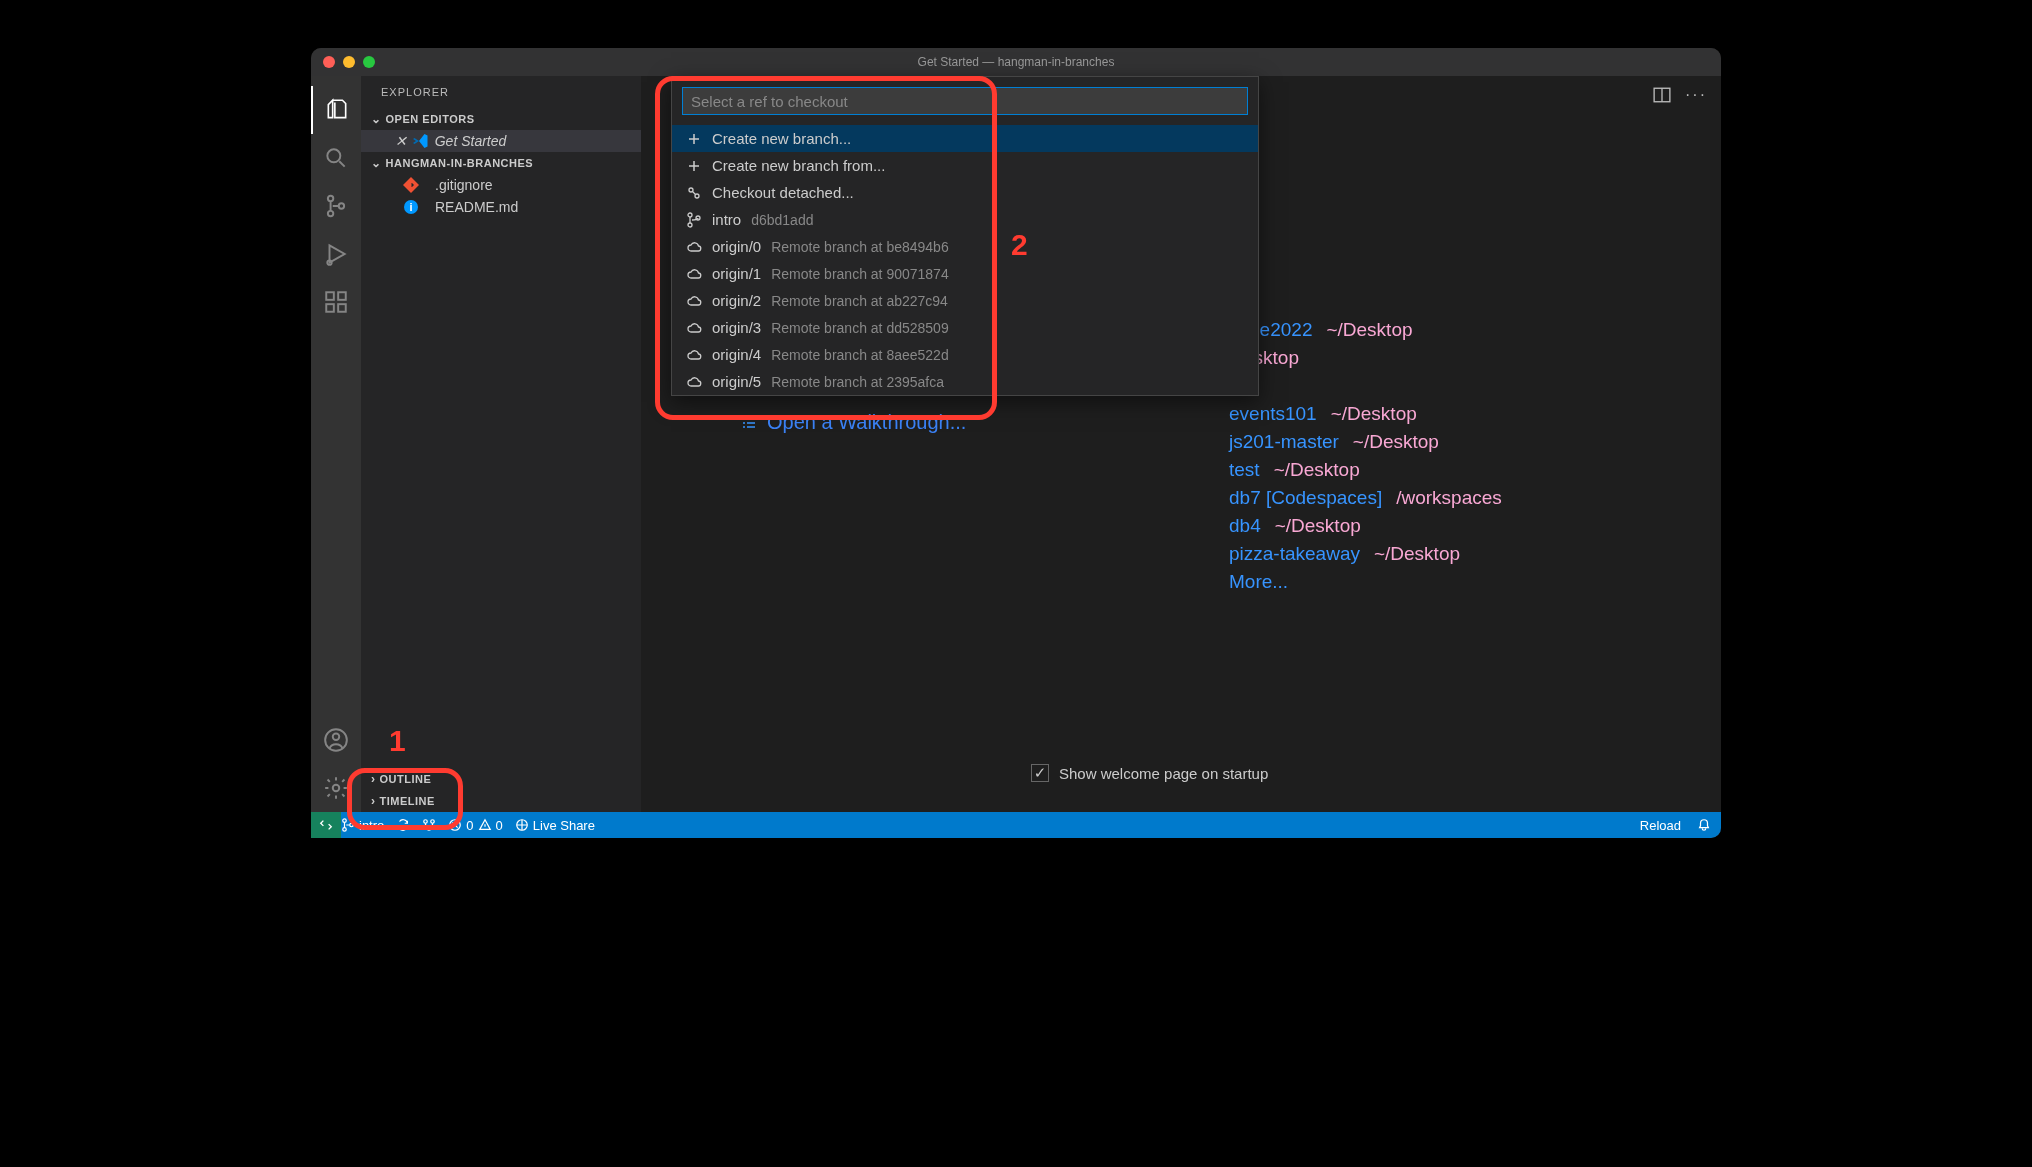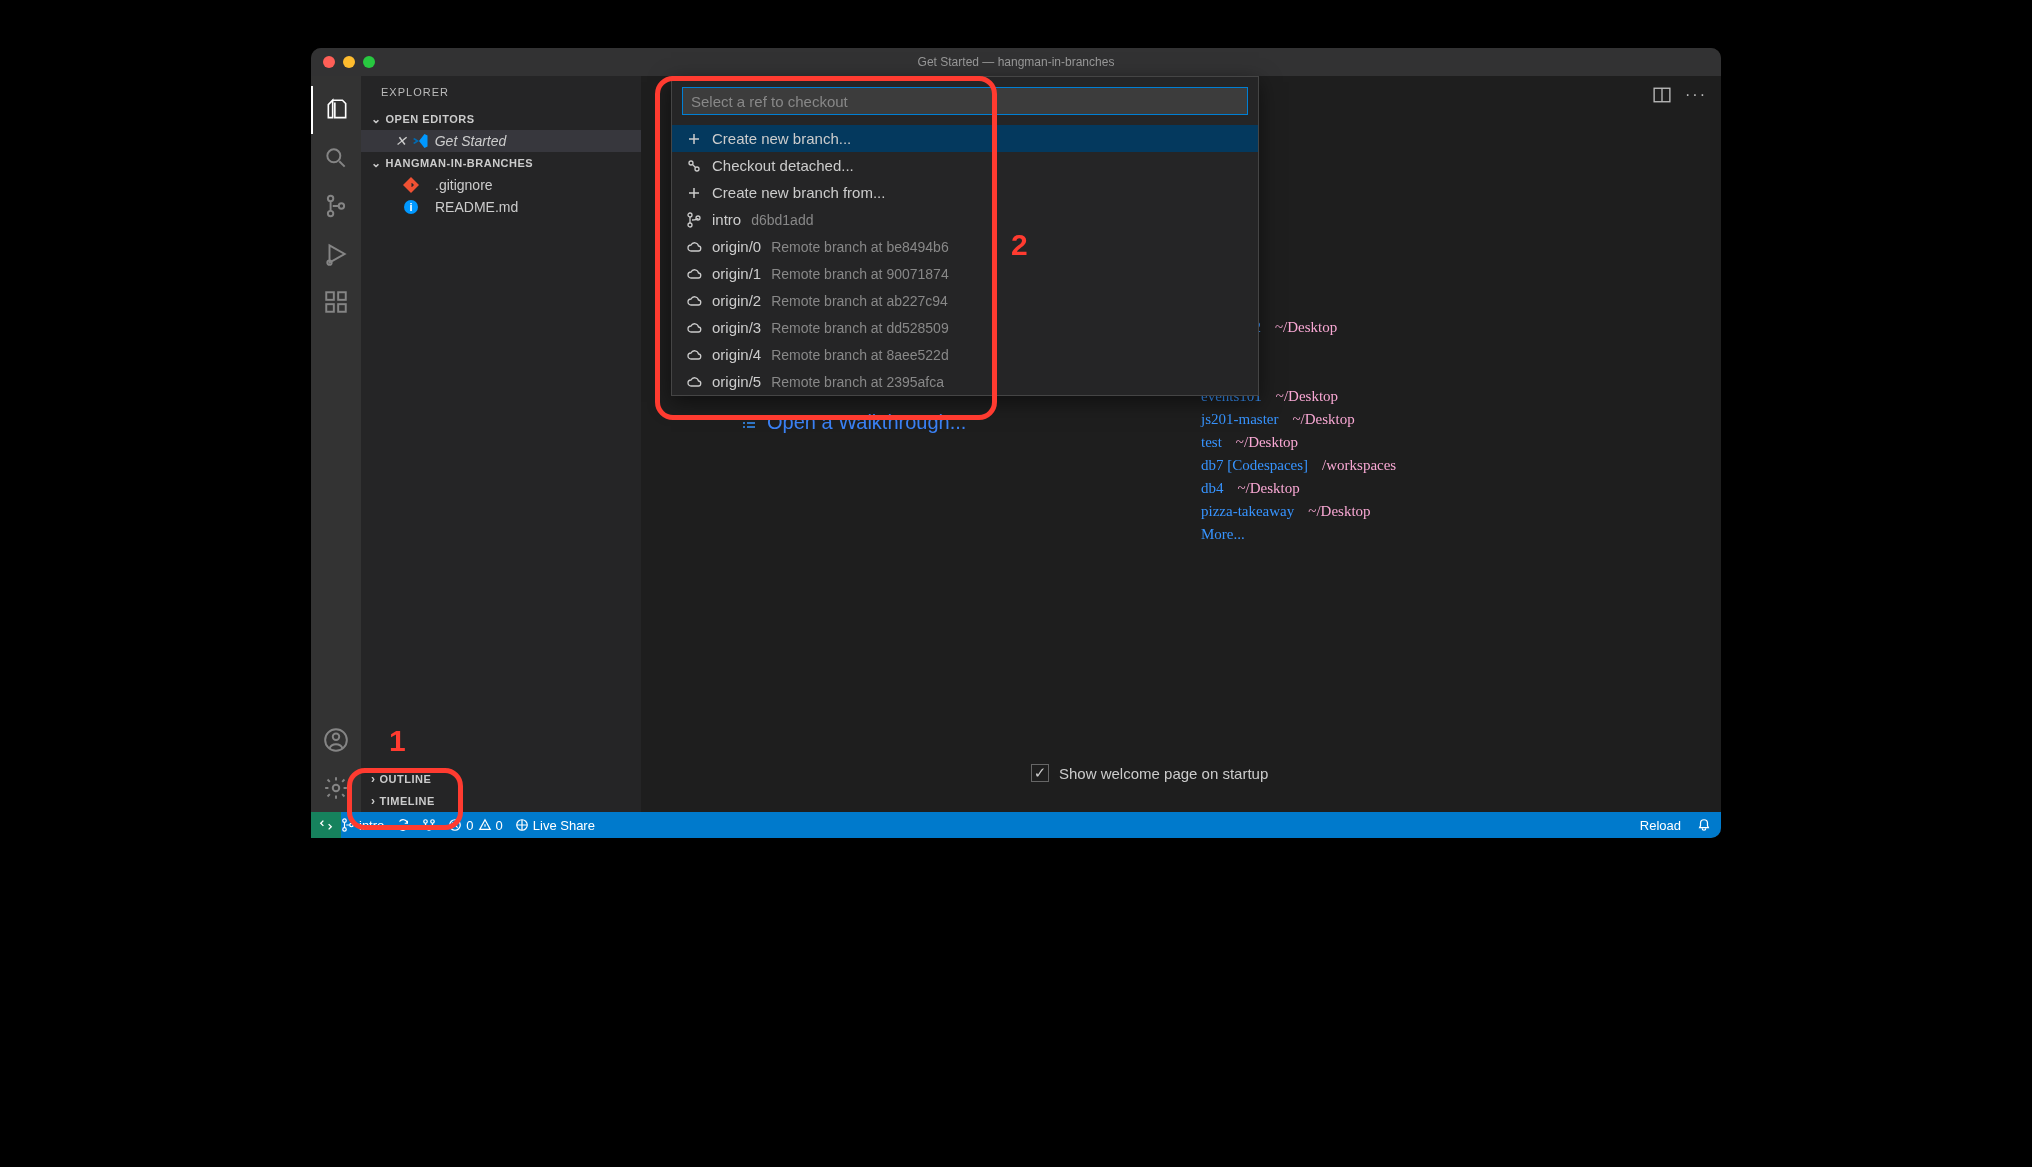--- a/index.html
+++ b/index.html
@@ -19,21 +19,21 @@
   .activitybar .spacer { flex: 1; }
   .sidebar { width: 280px; background: #252526; display: flex; flex-direction: column; }
   .sidebar-header { padding: 10px 20px; font-size: 11px; letter-spacing: 1px; color: #bbb; }
   .section-title { padding: 4px 10px; font-size: 11px; font-weight: 700; letter-spacing: .5px; color: #ccc; display: flex; align-items: center; gap: 4px; cursor: pointer; }
   .section-title .chev { font-size: 12px; }
   .open-editors-item { display: flex; align-items: center; gap: 6px; padding: 3px 10px 3px 34px; font-size: 14px; font-style: italic; color: #ccc; background: #37373d; }
   .files-item { display: flex; align-items: center; gap: 16px; padding: 3px 10px 3px 42px; font-size: 14px; color: #ccc; }
   .sidebar .flex1 { flex: 1; }
   .editor { flex: 1; background: #1e1e1e; position: relative; }
   .editor-actions { position: absolute; top: 10px; right: 14px; display: flex; gap: 14px; color: #bbb; }
-  .recent { position: absolute; left: 560px; top: 240px; font-size: 15px; font-family: Liberation Serif, serif; }
+  .recent { position: absolute; left: 588px; top: 240px; font-size: 19px; }
   .recent .row { display: flex; gap: 14px; align-items: center; padding: 3px 0; }
   .recent .name { color: #3794ff; cursor: pointer; }
   .recent .path { color: #f9a8d4; }
   .walkthrough-row { position: absolute; left: 100px; top: 335px; display: flex; align-items: center; gap: 10px; color: #3b82f6; font-size: 20px; }
   .show-welcome { position: absolute; left: 390px; bottom: 30px; display: flex; align-items: center; gap: 10px; font-size: 15px; color: #ccc; }
   .show-welcome .cb { width: 18px; height: 18px; border: 1px solid #666; display: flex; align-items: center; justify-content: center; }
   .statusbar { height: 26px; background: #007acc; display: flex; align-items: center; color: #fff; font-size: 13px; padding: 0 10px; border-radius: 0 0 10px 10px; }
   .statusbar .left { display: flex; align-items: center; gap: 12px; }
   .statusbar .right { margin-left: auto; display: flex; align-items: center; gap: 16px; }
   .statusbar .item { display: flex; align-items: center; gap: 4px; cursor: pointer; }
@@ -294,35 +294,35 @@
         <div class="qp-item selected">
           <span>
             <svg width="16" height="16" viewBox="0 0 16 16" fill="none" stroke="#ccc" stroke-width="1.5">
               <path d="M8 3v10M3 8h10"></path>
             </svg>
           </span>
           <span>Create new branch...</span>
         </div>
         <div class="qp-item">
           <span>
+            <svg width="16" height="16" viewBox="0 0 16 16" fill="none" stroke="#ccc" stroke-width="1.5">
+              <path d="M8 3v10M3 8h10"></path>
+            </svg>
+          </span>
+          <span>Create new branch from...</span>
+        </div>
+        <div class="qp-item">
+          <span>
             <svg width="16" height="16" viewBox="0 0 16 16" fill="none" stroke="#ccc" stroke-width="1.3">
               <circle cx="5" cy="5" r="2"></circle>
               <circle cx="11" cy="11" r="2"></circle>
               <path d="M6.5 6.5l3 3"></path>
             </svg>
           </span>
           <span>Checkout detached...</span>
-        </div>
-        <div class="qp-item">
-          <span>
-            <svg width="16" height="16" viewBox="0 0 16 16" fill="none" stroke="#ccc" stroke-width="1.5">
-              <path d="M8 3v10M3 8h10"></path>
-            </svg>
-          </span>
-          <span>Create new branch from...</span>
         </div>
         <div class="qp-item">
           <span>
             <svg width="16" height="16" viewBox="0 0 16 16" fill="none" stroke="#ccc" stroke-width="1.3">
               <circle cx="4" cy="3" r="2"></circle>
               <circle cx="4" cy="13" r="2"></circle>
               <circle cx="12" cy="6" r="2"></circle>
               <path d="M4 5v6M6 8c3 0 6-1 6-2"></path>
             </svg>
           </span>

